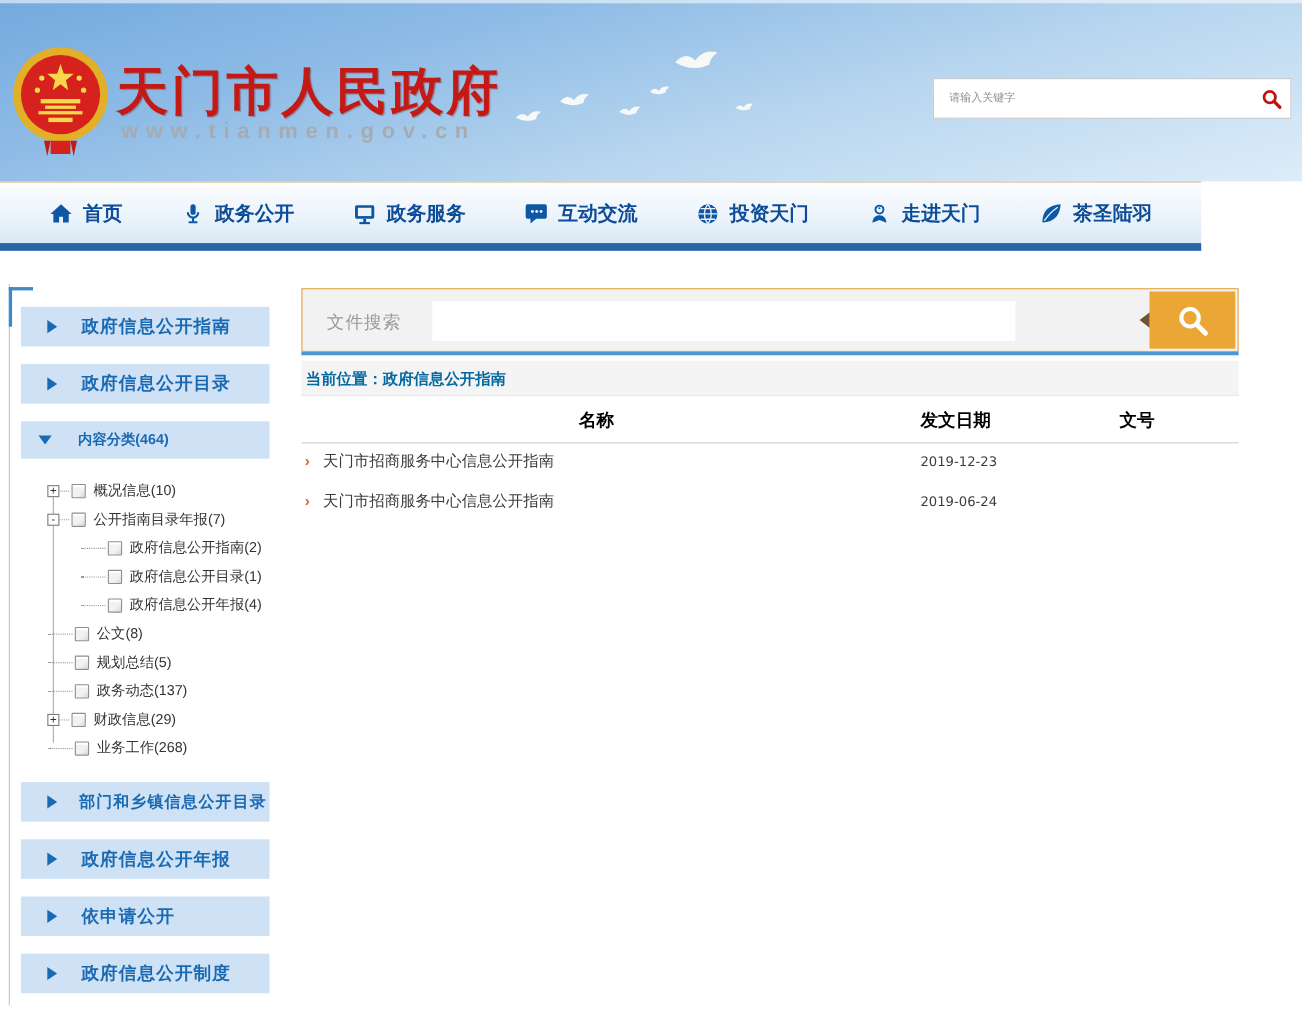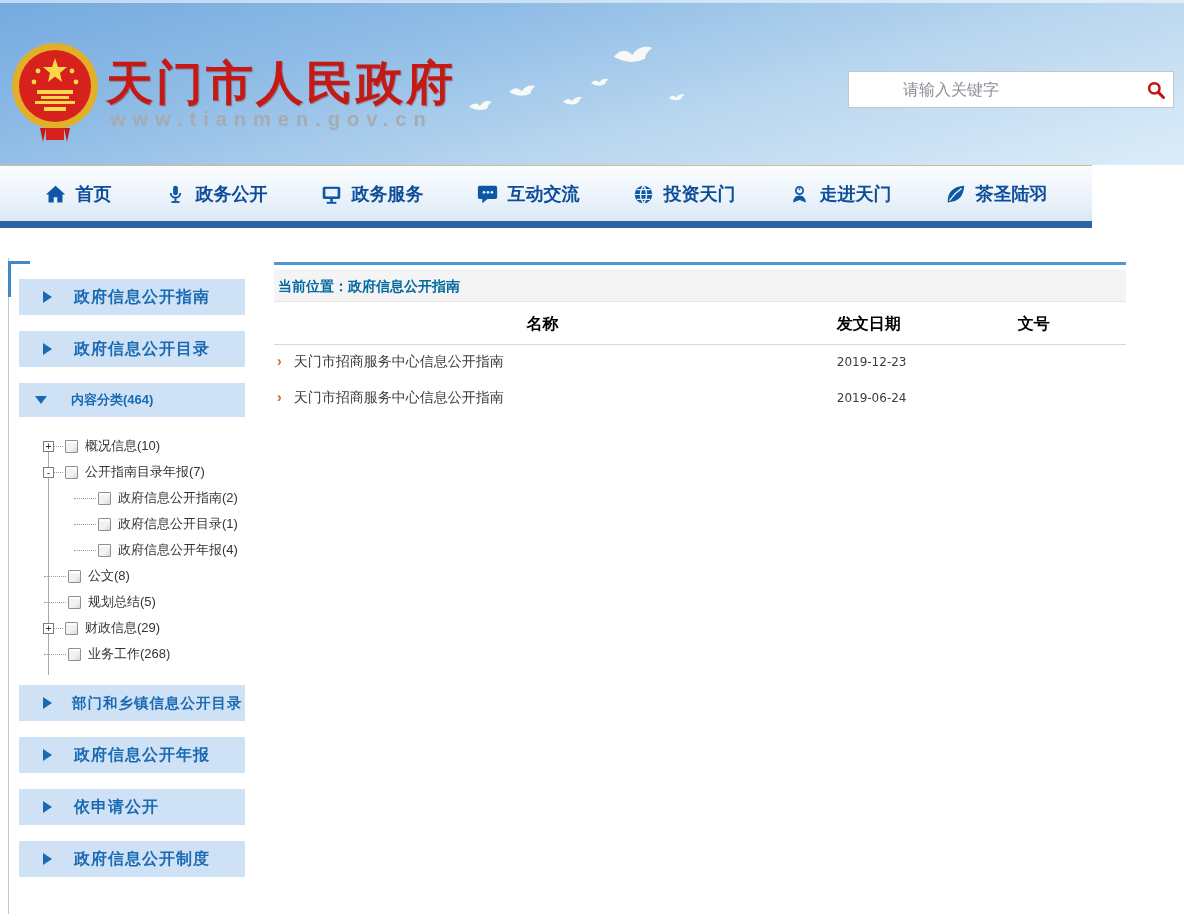--- a/index.html
+++ b/index.html
@@ -8,21 +8,21 @@
 
   
   .header { position:absolute; left:0; top:0; width:1184px; height:165px;
     background:linear-gradient(165deg,#74aadf 0%,#8fbce6 30%,#b8d6ef 62%,#ddedf9 100%); }
   .header:before { content:""; position:absolute; left:0; top:0; width:100%; height:3px; background:rgba(255,255,255,.55); }
   .emblem { position:absolute; left:10px; top:38px; width:90px; height:112px; }
   .site-title { position:absolute; left:106px; top:52px; font-family:"DejaVu Serif", serif; font-size:47px; font-weight:bold; color:#c41a16; letter-spacing:3px; text-shadow:1px 1px 1px rgba(120,0,0,.35); }
   .site-url { position:absolute; left:110px; top:108px; font-size:20px; font-weight:bold; color:#a6abb1; letter-spacing:7px; }
   .dove { position:absolute; opacity:.92; }
   .top-search { position:absolute; left:848px; top:71px; width:326px; height:37px; background:#fff; border:1px solid #c3c8cd; display:flex; align-items:center; }
-  .top-search input { flex:1; border:0; outline:none; height:30px; padding:0 10px 0 14px; font-size:16px; color:#be185d; background:transparent;margin-left:40px; }
+  .top-search input { flex:1; border:0; outline:none; height:30px; padding:0 10px 0 14px; font-size:10px; color:#be185d; background:transparent; }
   .top-search input::placeholder { color:#8b9096; }
   .top-search .mag { width:34px; height:34px; display:flex; align-items:center; justify-content:center; cursor:pointer; }
 
   
   .nav { position:absolute; left:0; top:165px; width:1092px; height:63px;
     background:linear-gradient(180deg,#fbfdff 0%,#eaf2fa 55%,#d3e5f4 100%);
     border-top:1px solid #d9b98c; }
   .nav-items { display:flex; height:56px; align-items:center; justify-content:space-around; padding:0 18px; }
   .nav-item { display:flex; align-items:center; gap:9px; cursor:pointer; }
   .nav-item .nicon { width:22px; height:22px; display:flex; align-items:center; justify-content:center; }
@@ -253,20 +253,25 @@
         <span class="dots long"></span>
         <span class="doc"></span>
         <span>公文(8)</span>
       </div>
       <div class="tree-row">
         <span class="dots long"></span>
         <span class="doc"></span>
         <span>规划总结(5)</span>
       </div>
       <div class="tree-row">
+        <span class="dots long"></span>
+        <span class="doc"></span>
+        <span>政务动态(137)</span>
+      </div>
+      <div class="tree-row">
         <span class="exp">+</span>
         <span class="dots"></span>
         <span class="doc"></span>
         <span>财政信息(29)</span>
       </div>
       <div class="tree-row">
         <span class="dots long"></span>
         <span class="doc"></span>
         <span>业务工作(268)</span>
       </div>
@@ -285,20 +290,31 @@
       <span class="blabel">依申请公开</span>
     </div>
     <div class="side-btn">
       <span class="tri"></span>
       <span class="blabel">政府信息公开制度</span>
     </div>
   </div>
 
   <div class="main">
 
+    <div class="file-search">
+      <span class="fs-label">文件搜索</span>
+      <input class="fs-input" type="text" style="">
+      <button class="fs-btn">
+        <span class="ptr"></span>
+        <svg width="34" height="34" viewBox="0 0 24 24">
+            <circle cx="10.5" cy="10.5" r="5.6" fill="none" stroke="#ffffff" stroke-width="2.6"></circle>
+            <line x1="14.8" y1="14.8" x2="20.4" y2="20.4" stroke="#ffffff" stroke-width="3.2" stroke-linecap="round"></line>
+          </svg>
+      </button>
+    </div>
     <div class="blue-line"></div>
 
     <div class="breadcrumb">当前位置：政府信息公开指南</div>
 
     <table class="doc-table">
       <thead>
         <tr>
           <th class="col-name">名称</th>
           <th class="col-date">发文日期</th>
           <th class="col-docno">文号</th>

